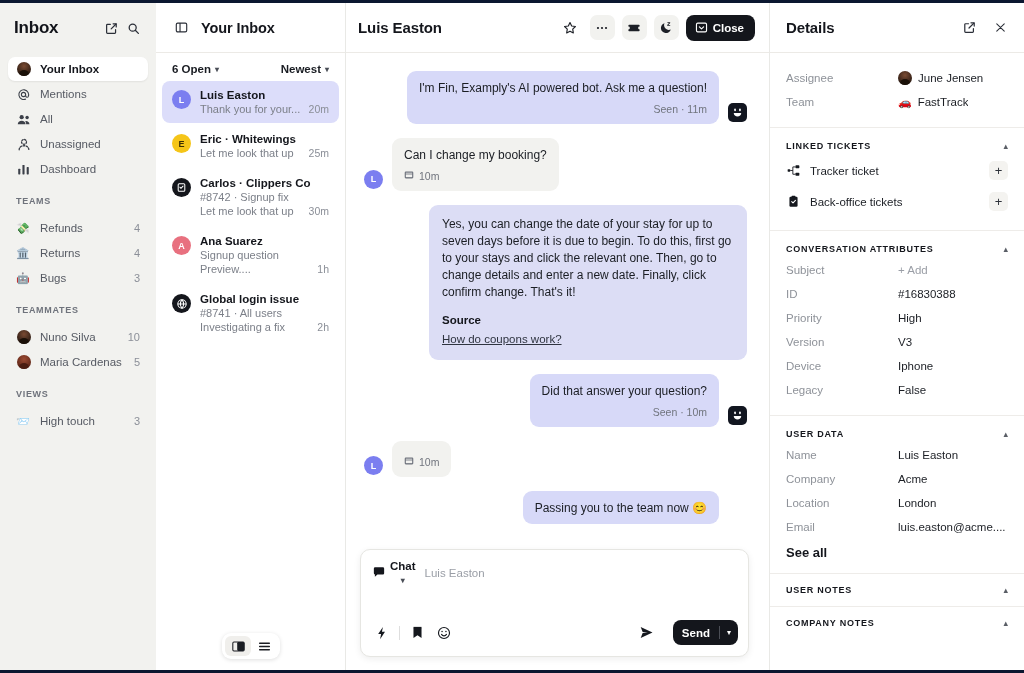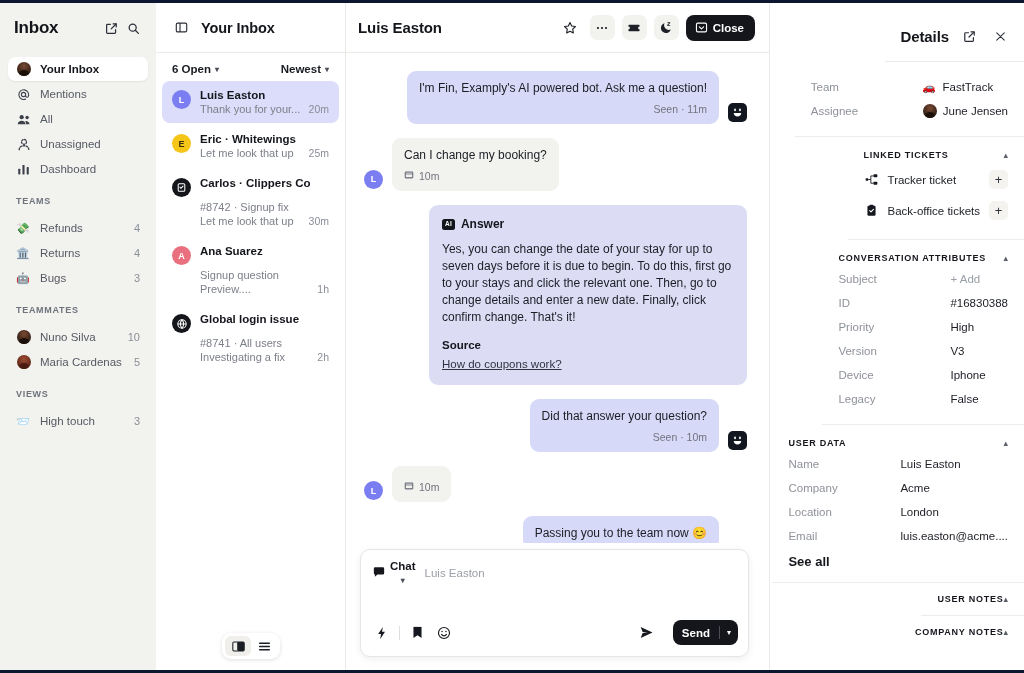--- a/index.html
+++ b/index.html
@@ -92,21 +92,21 @@
     width: 19px; height: 19px; border-radius: 50%; flex: 0 0 19px;
     display: flex; align-items: center; justify-content: center;
     font-size: 9px; font-weight: 700; color: #ffffff; margin-top: 1px;
   }
   .cav.purple { background: #7b7ef0; }
   .cav.yellow { background: #f5c518; color: #3c2f00; }
   .cav.pink { background: #e8707f; }
   .cav.dark { background: #14161c; font-size: 10px; }
   .cbody { flex: 1; min-width: 0; }
   .cname { font-size: 11.5px; font-weight: 700; color: #14161c; white-space: nowrap; overflow: hidden; text-overflow: ellipsis; }
-  .csub { font-size: 11px; color: #7b7f88; margin-top: 12px; white-space: nowrap; overflow: hidden; text-overflow: ellipsis; }
+  .csub { font-size: 11px; color: #7b7f88; margin-top: 2px; white-space: nowrap; overflow: hidden; text-overflow: ellipsis; }
   .cline { display: flex; align-items: baseline; gap: 6px; margin-top: 2px; }
   .cprev { font-size: 11px; color: #7b7f88; flex: 1; white-space: nowrap; overflow: hidden; text-overflow: ellipsis; }
   .ctime { font-size: 10.5px; color: #8a8e97; flex: 0 0 auto; }
   .list-footer {
     position: absolute; bottom: 14px; left: 0; width: 190px;
     display: flex; justify-content: center;
   }
   .seg {
     display: flex; background: #ffffff; border-radius: 9px;
     box-shadow: 0 1px 4px rgba(0,0,0,0.13); padding: 3px;
@@ -193,21 +193,21 @@
     border: none; border-radius: 8px; height: 25px; cursor: pointer;
     font-family: "Liberation Sans", sans-serif;
   }
   .send-lab { font-size: 11.5px; font-weight: 700; padding: 0 9px; }
   .send-sep { width: 1px; height: 13px; background: #4b4e56; }
   .send-chev { padding: 0 7px; font-size: 8px; }
 
   
   .details {
     width: 254px; flex: 0 0 254px; height: 673px; background: #ffffff;
-    padding-top: 12px; display: flex; flex-direction: column; overflow: hidden; align-items: flex-end;
+    padding-top: 3px; display: flex; flex-direction: column; overflow: hidden;
   }
   .d-header {
     height: 50px; display: flex; align-items: center; padding: 0 13px 0 16px;
     border-bottom: 1px solid #eceae6; gap: 9px;
   }
   .d-title { flex: 1; font-size: 15px; font-weight: 700; color: #14161c; letter-spacing: -0.1px; }
   .d-sec { padding: 13px 16px 13px 16px; border-bottom: 1px solid #eeece9; }
   .d-sechead {
     display: flex; align-items: center; justify-content: space-between;
     margin-bottom: 4px;
@@ -531,24 +531,20 @@
                   <rect x="2.6" y="6.2" width="8.8" height="3.8" fill="#f2f2ef"></rect>
                 </svg>
             </span>
             <span>10m</span>
           </div>
         </div>
       </div>
 
       <div class="row out">
         <div class="bub ai">
-          <div class="ai-head">
-            <span class="ai-badge">AI</span>
-            <span class="ai-lab">Answer</span>
-          </div>
           <div>Yes, you can change the date of your stay for up to seven days before it is due to begin. To do this, first go to your stays and click the relevant one. Then, go to change details and enter a new date. Finally, click confirm change. That's it!</div>
           <div class="ai-src">Source</div>
           <a class="ai-link">How do coupons work?</a>
         </div>
       </div>
 
       <div class="row out">
         <div class="bub out">
           <div>Did that answer your question?</div>
           <div class="meta">Seen · 10m</div>
@@ -650,31 +646,31 @@
       </div>
       <div class="sb-hicon">
         <svg width="13" height="13" viewBox="0 0 16 16" fill="none" stroke="currentColor" stroke-width="1.3" stroke-linecap="round">
             <path d="M3.4 3.4l9.2 9.2M12.6 3.4l-9.2 9.2"></path>
           </svg>
       </div>
     </div>
 
     <div class="d-sec">
       <div class="d-row">
+        <div class="d-k">Assignee</div>
+        <div class="d-v">
+          <span class="ava-sm" style="display:inline-block;"></span>
+          <span>June Jensen</span>
+        </div>
+      </div>
+      <div class="d-row">
         <div class="d-k">Team</div>
         <div class="d-v">
           <span style="font-size:11px;">🚗</span>
           <span>FastTrack</span>
-        </div>
-      </div>
-      <div class="d-row">
-        <div class="d-k">Assignee</div>
-        <div class="d-v">
-          <span class="ava-sm" style="display:inline-block;"></span>
-          <span>June Jensen</span>
         </div>
       </div>
     </div>
 
     <div class="d-sec">
       <div class="d-sechead">
         <span class="d-sectitle">LINKED TICKETS</span>
         <span class="d-caret">▴</span>
       </div>
       <div class="d-lrow">

